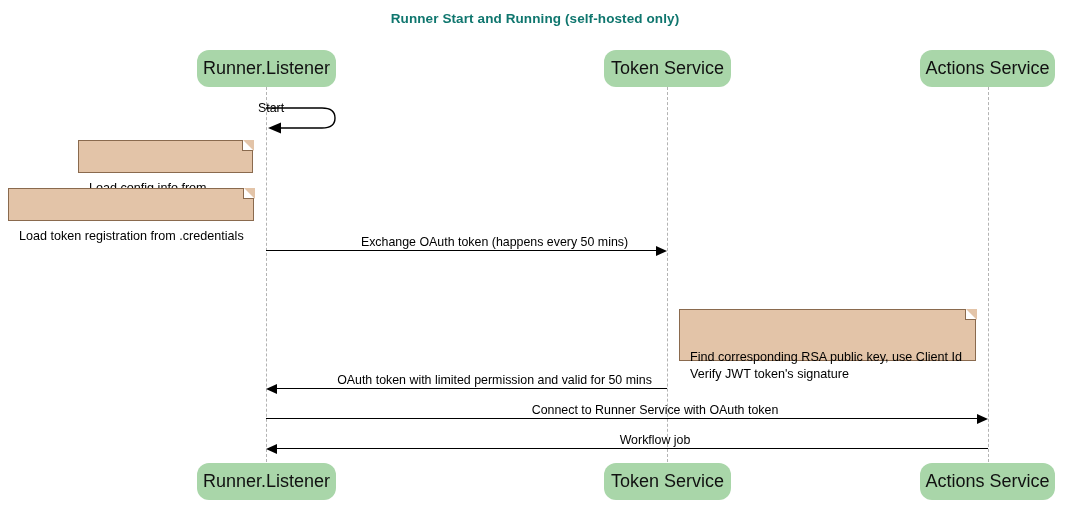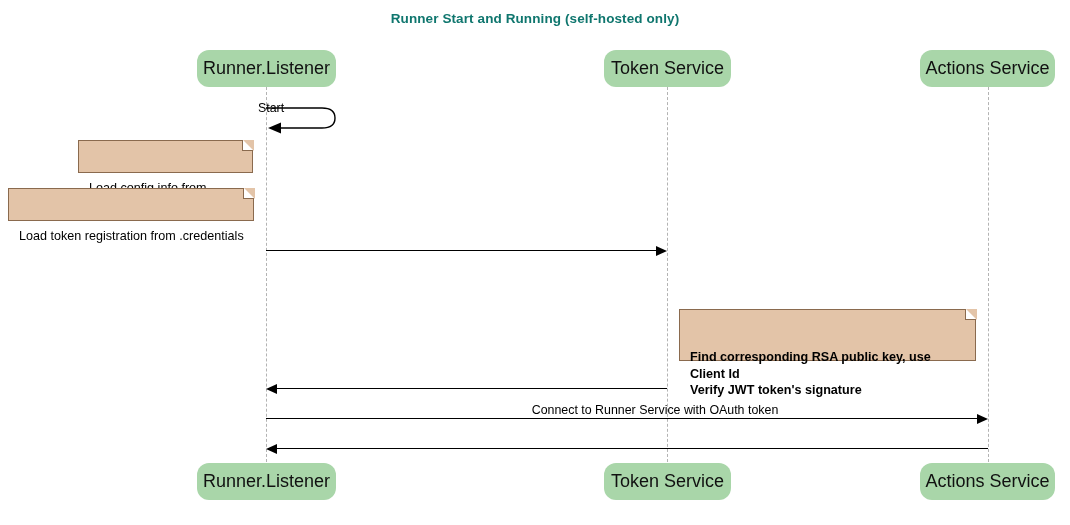--- a/index.html
+++ b/index.html
@@ -146,33 +146,36 @@
   <div class="note" style="left:78px; top:140px; width:175px; height:33px;">
     <span class="fold"></span>
     <span>Load config info from .runner</span>
   </div>
 
   <div class="note" style="left:8px; top:188px; width:246px; height:33px;">
     <span class="fold"></span>
     <span>Load token registration from .credentials</span>
   </div>
 
+  <div class="msg-label centered" style="left:266px; top:235px; width:401px;">Exchange OAuth token (happens every 50 mins)</div>
   <div class="msg-line" style="left:266px; top:250px; width:391px;"></div>
   <div class="arrowhead right" style="left:656px; top:245.5px;"></div>
 
 
-  <div class="note" style="left:679px; top:309px; width:297px; height:52px;font-weight:bold;">
+  <div class="note" style="left:679px; top:309px; width:297px; height:52px;">
     <span class="fold"></span>
     <span>Find corresponding RSA public key, use Client Id
 Verify JWT token's signature</span>
   </div>
 
+  <div class="msg-label centered" style="left:266px; top:373px; width:401px;">OAuth token with limited permission and valid for 50 mins</div>
   <div class="msg-line" style="left:277px; top:388px; width:390px;"></div>
   <div class="arrowhead left" style="left:266px; top:383.5px;"></div>
 
   <div class="msg-label centered" style="left:266px; top:403px; width:722px;">Connect to Runner Service with OAuth token</div>
   <div class="msg-line" style="left:266px; top:418px; width:711px;"></div>
   <div class="arrowhead right" style="left:977px; top:413.5px;"></div>
 
+  <div class="msg-label centered" style="left:266px; top:433px; width:722px;">Workflow job</div>
   <div class="msg-line" style="left:277px; top:448px; width:711px;"></div>
   <div class="arrowhead left" style="left:266px; top:443.5px;"></div>
 
 </div>
 
 </body></html>

